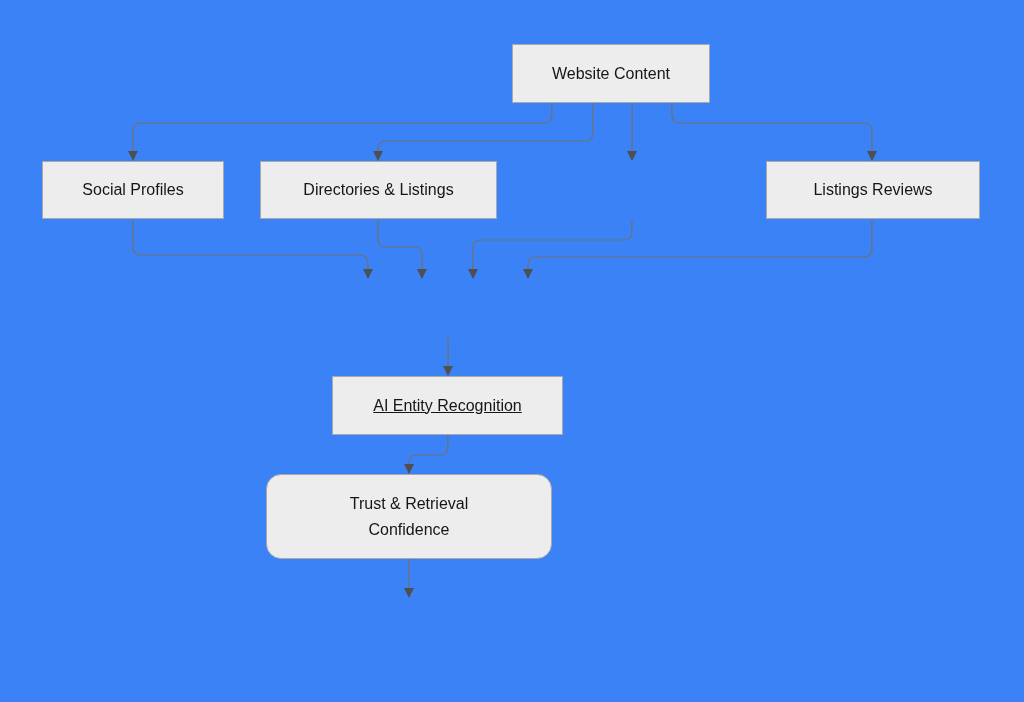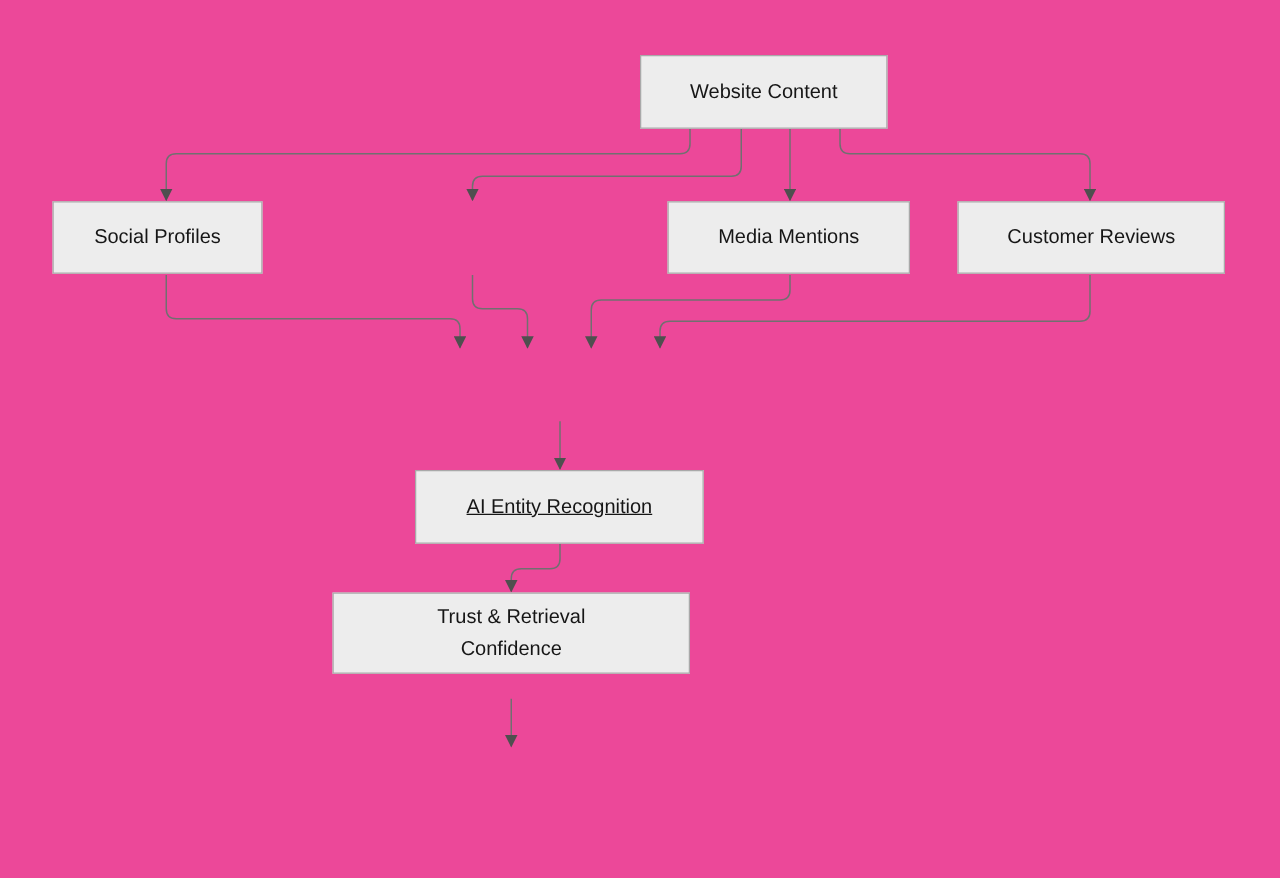--- a/index.html
+++ b/index.html
@@ -5,21 +5,21 @@
   html, body {
     margin: 0;
     padding: 0;
     background: #ffffff;
     font-family: "Liberation Sans", "DejaVu Sans", sans-serif;
   }
   .canvas {
     position: relative;
     width: 1024px;
     height: 702px;
-    background: #ec4899;
+    background: #3b82f6;
     overflow: hidden;
   }
   .edges-layer {
     position: absolute;
     left: 0;
     top: 0;
     width: 1024px;
     height: 702px;
     z-index: 1;
   }
@@ -39,27 +39,27 @@
     justify-content: center;
     text-align: center;
     font-size: 16px;
     color: #161616;
     line-height: 26px;
   }
   .node .label {
     display: inline-block;
   }
   #node-website-content        { left: 512px; top: 44px;  width: 198px; height: 59px; }
-  #node-social-profiles        { left: 42px;  top: 161px; width: 168px; height: 58px; }
+  #node-social-profiles        { left: 42px;  top: 161px; width: 182px; height: 58px; }
   #node-directories-listings   { left: 260px; top: 161px; width: 237px; height: 58px; }
   #node-media-mentions         { left: 534px; top: 161px; width: 194px; height: 58px; }
   #node-customer-reviews       { left: 766px; top: 161px; width: 214px; height: 58px; }
   #node-consistent-brand-signals { left: 315px; top: 279px; width: 267px; height: 58px; }
   #node-ai-entity-recognition  { left: 332px; top: 376px; width: 231px; height: 59px; text-decoration: underline; }
-  #node-trust-retrieval-confidence { left: 266px; top: 474px; width: 286px; height: 65px; }
+  #node-trust-retrieval-confidence { left: 266px; top: 474px; width: 286px; height: 85px; border-radius: 15px; }
   #node-trust-retrieval-confidence .label { max-width: 175px; }
   #node-citation-likeliness    { left: 303px; top: 598px; width: 210px; height: 59px; }
 </style>
 </head>
 <body>
 
 <div class="canvas">
 
   <svg class="edges-layer" width="1024" height="702" viewBox="0 0 1024 702" xmlns="http://www.w3.org/2000/svg">
     <defs>
@@ -84,27 +84,27 @@
   </svg>
 
   <div class="node" id="node-website-content">
     <span class="label">Website Content</span>
   </div>
 
   <div class="node" id="node-social-profiles">
     <span class="label">Social Profiles</span>
   </div>
 
-
-  <div class="node" id="node-media-mentions">
-    <span class="label">Media Mentions</span>
+  <div class="node" id="node-directories-listings">
+    <span class="label">Directories &amp; Listings</span>
   </div>
 
+
   <div class="node" id="node-customer-reviews">
-    <span class="label">Customer Reviews</span>
+    <span class="label">Listings Reviews</span>
   </div>
 
 
   <div class="node" id="node-ai-entity-recognition">
     <span class="label">AI Entity Recognition</span>
   </div>
 
   <div class="node" id="node-trust-retrieval-confidence">
     <span class="label">Trust &amp; Retrieval Confidence</span>
   </div>

